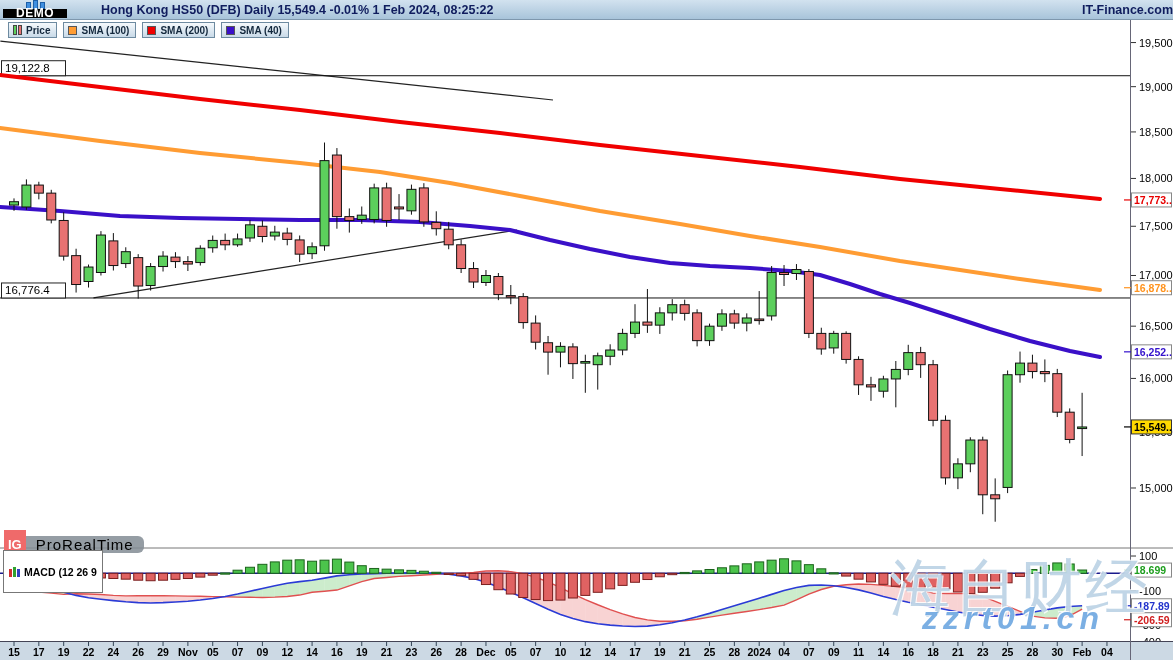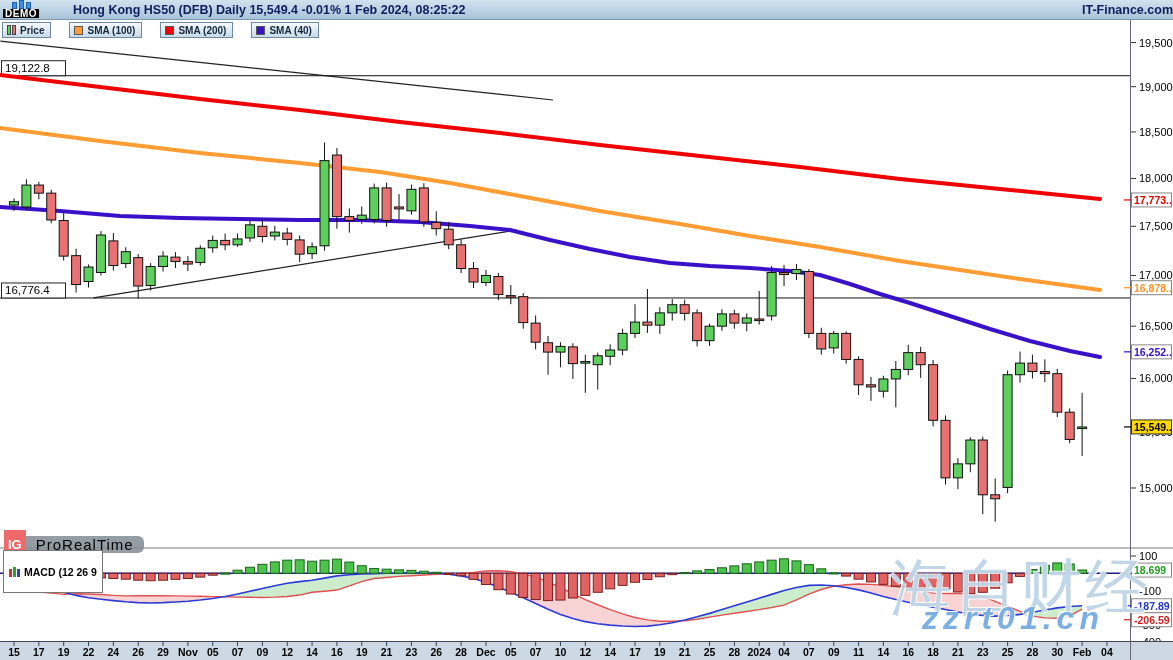--- a/index.html
+++ b/index.html
@@ -4,25 +4,25 @@
 <style>
   html,body{margin:0;padding:0;}
   body{width:1173px;height:660px;position:relative;background:#ffffff;
        font-family:"Liberation Sans","DejaVu Sans",sans-serif;overflow:hidden;}
   #titlebar{position:absolute;left:0;top:0;width:1173px;height:20px;
     background:linear-gradient(#d2e2ef,#a8c4da);border-bottom:1px solid #7e97ad;
     display:flex;align-items:center;box-sizing:border-box;}
   #demo-logo{display:flex;flex-direction:column;align-items:center;margin-left:3px;margin-right:6px;}
   #demo-candles{display:flex;gap:2px;align-items:flex-end;height:7px;}
   #demo-candles i{display:block;width:3px;background:#3f8fe0;border:1px solid #1d5fa8;}
-  #demo-badge{background:#000;color:#fff;font-size:10px;font-weight:bold;
-    padding:0 2px;line-height:9px;letter-spacing:.5px;}
+  #demo-badge{background:#000;color:#fff;font-size:12px;font-weight:bold;
+    padding:0 13px;line-height:9px;letter-spacing:.5px;}
   #title-text{font-size:12.5px;font-weight:bold;color:#101d5e;white-space:nowrap;padding-left:28px;}
   #brand{margin-left:auto;margin-right:0;font-size:12.5px;font-weight:bold;color:#101d5e;}
-  #legend{position:absolute;left:2px;top:22px;display:flex;gap:18px;z-index:5;align-items:flex-end;}
+  #legend{position:absolute;left:8px;top:22px;display:flex;gap:6px;z-index:5;align-items:flex-end;}
   .chip{display:flex;align-items:center;gap:4px;height:14px;padding:0 6px 0 4px;
     background:linear-gradient(#f5f9fc,#c9dae8);border:1px solid #6d8aa0;
     font-size:10px;font-weight:bold;color:#13283d;white-space:nowrap;}
   .chip .sw{width:9px;height:9px;display:inline-block;border:1px solid #55565a;box-sizing:border-box;}
   .chip .pricesw{display:inline-flex;gap:1px;align-items:flex-end;height:10px;}
   .chip .pricesw i{display:block;width:4px;height:10px;border:1px solid #444;box-sizing:border-box;}
   #ig-logo{position:absolute;left:4px;top:530px;display:flex;align-items:center;z-index:6;}
   #ig-box{background:#ef6a6a;color:#fff;font-weight:bold;font-size:13px;
     padding:7px 4px;line-height:15px;}
   #prt-box{background:rgba(130,140,148,.85);color:#000000;font-weight:normal;font-size:15px;

